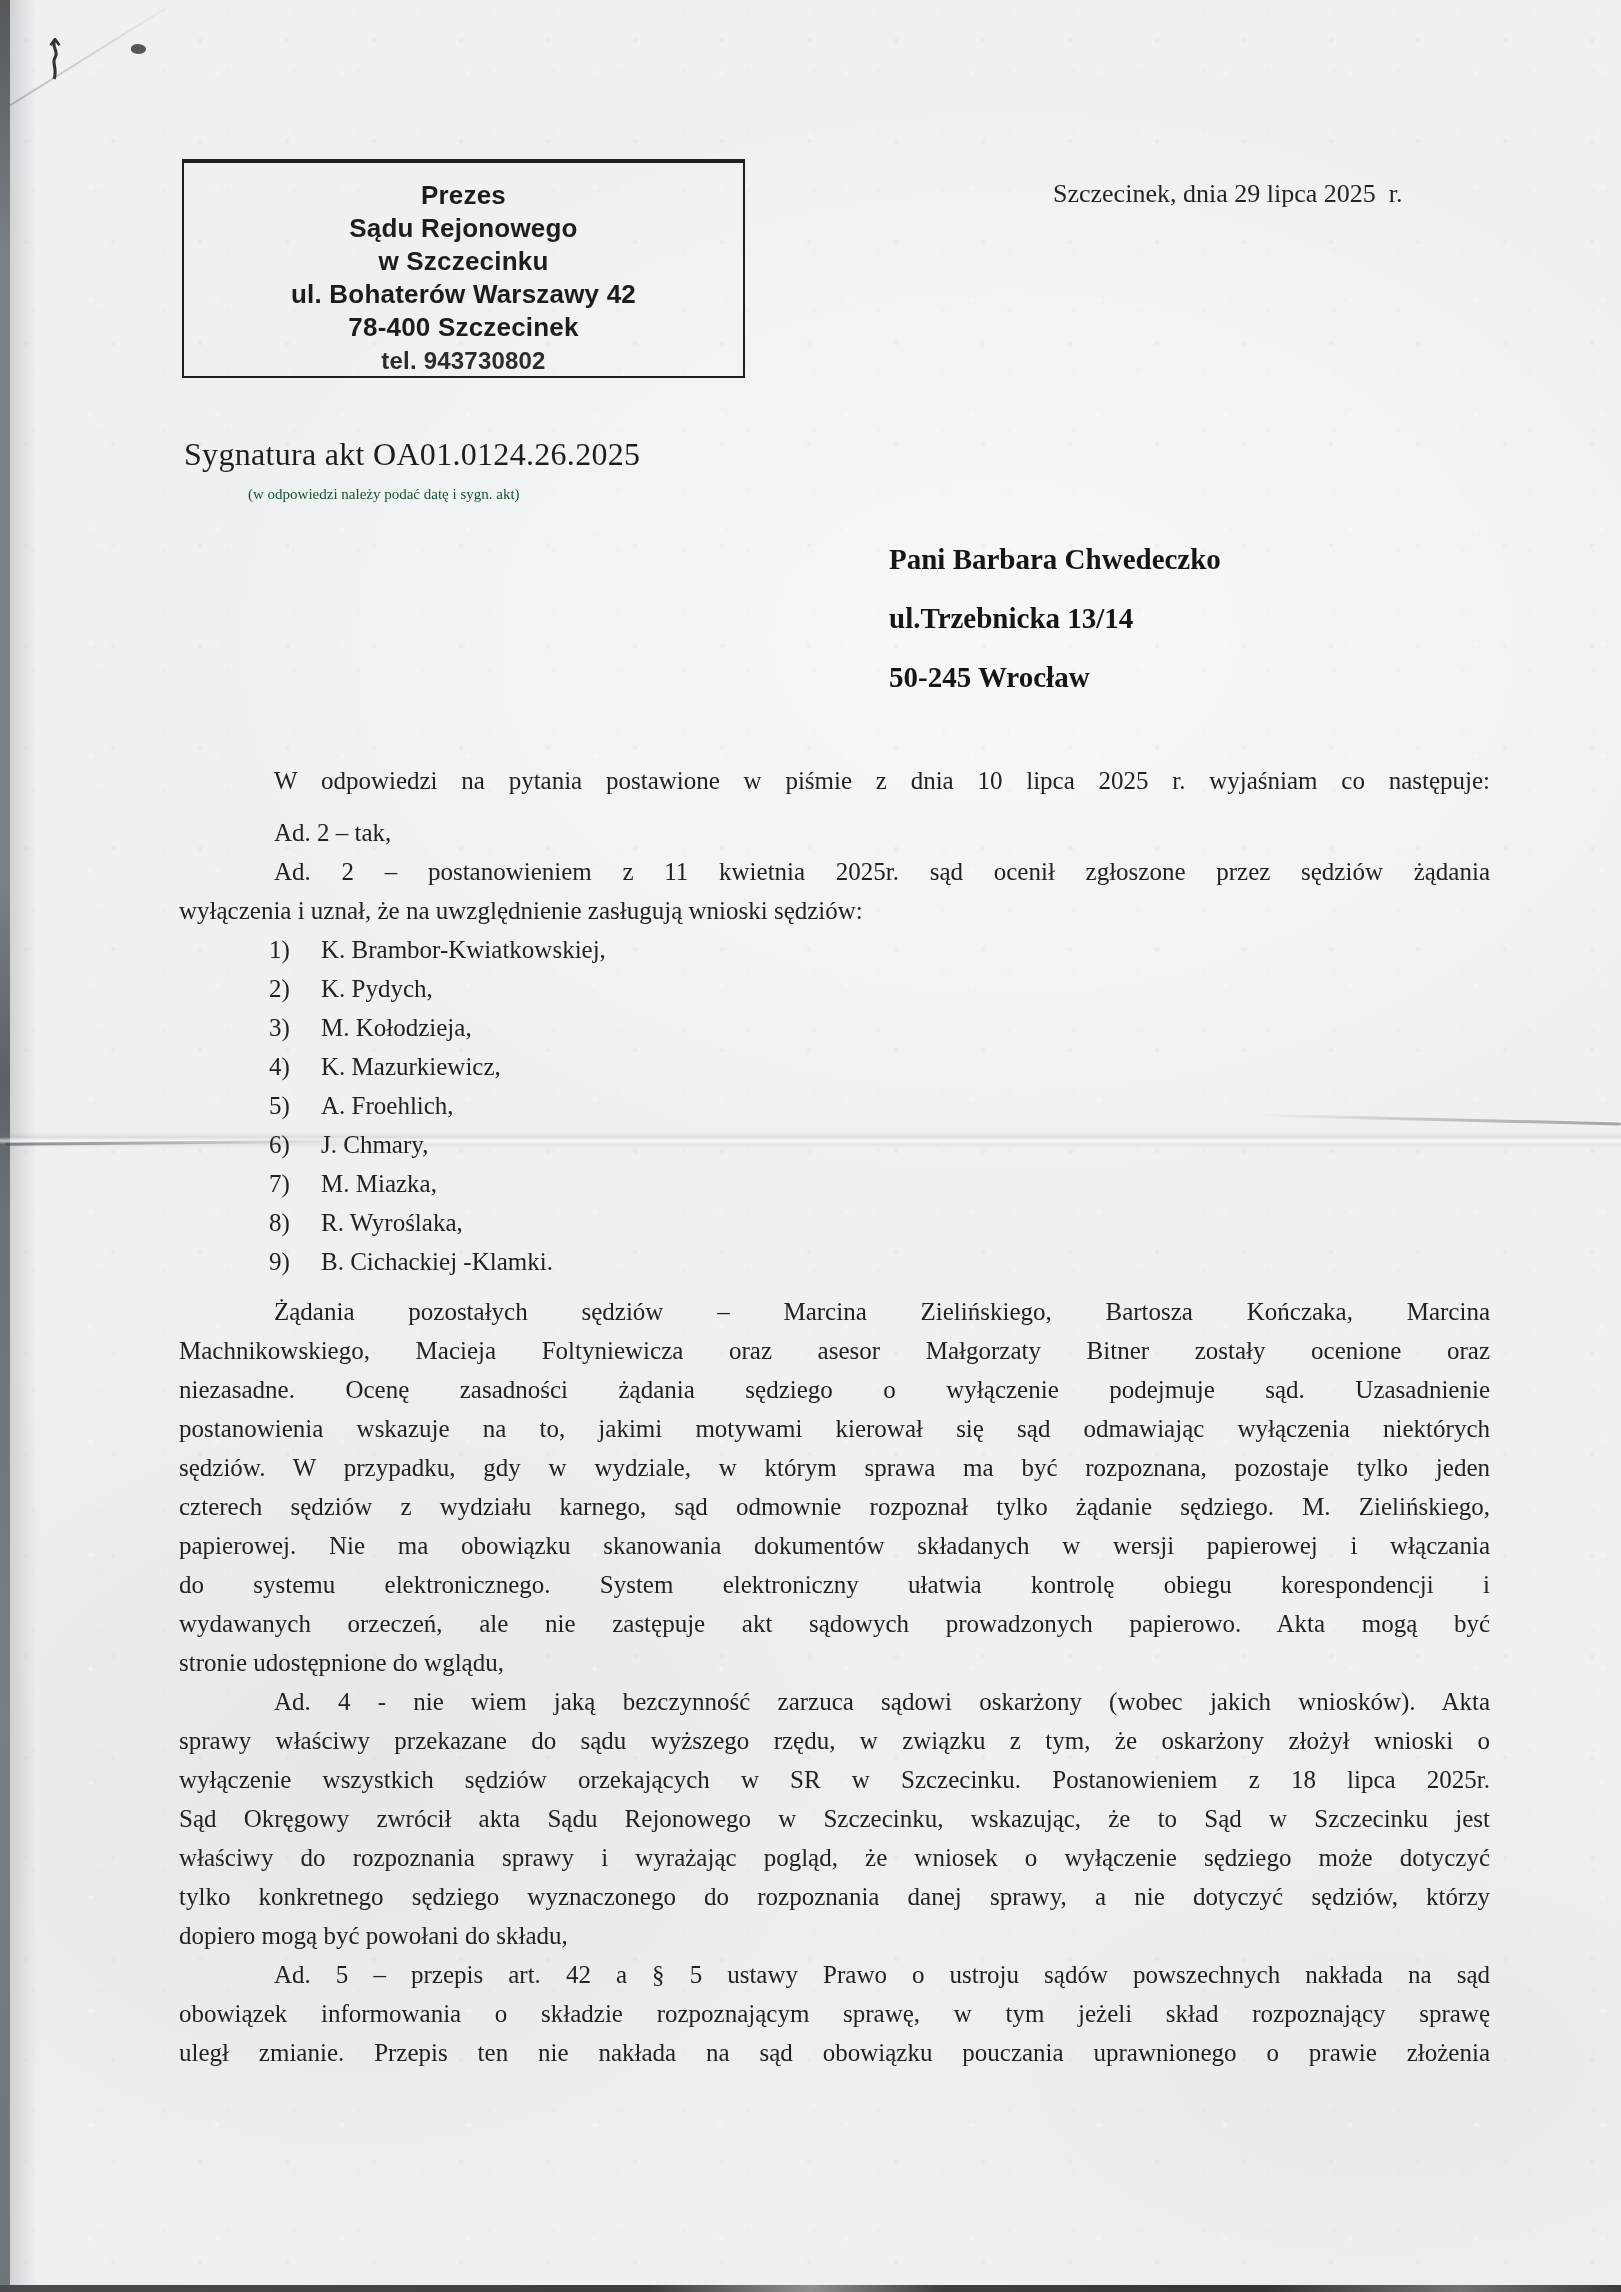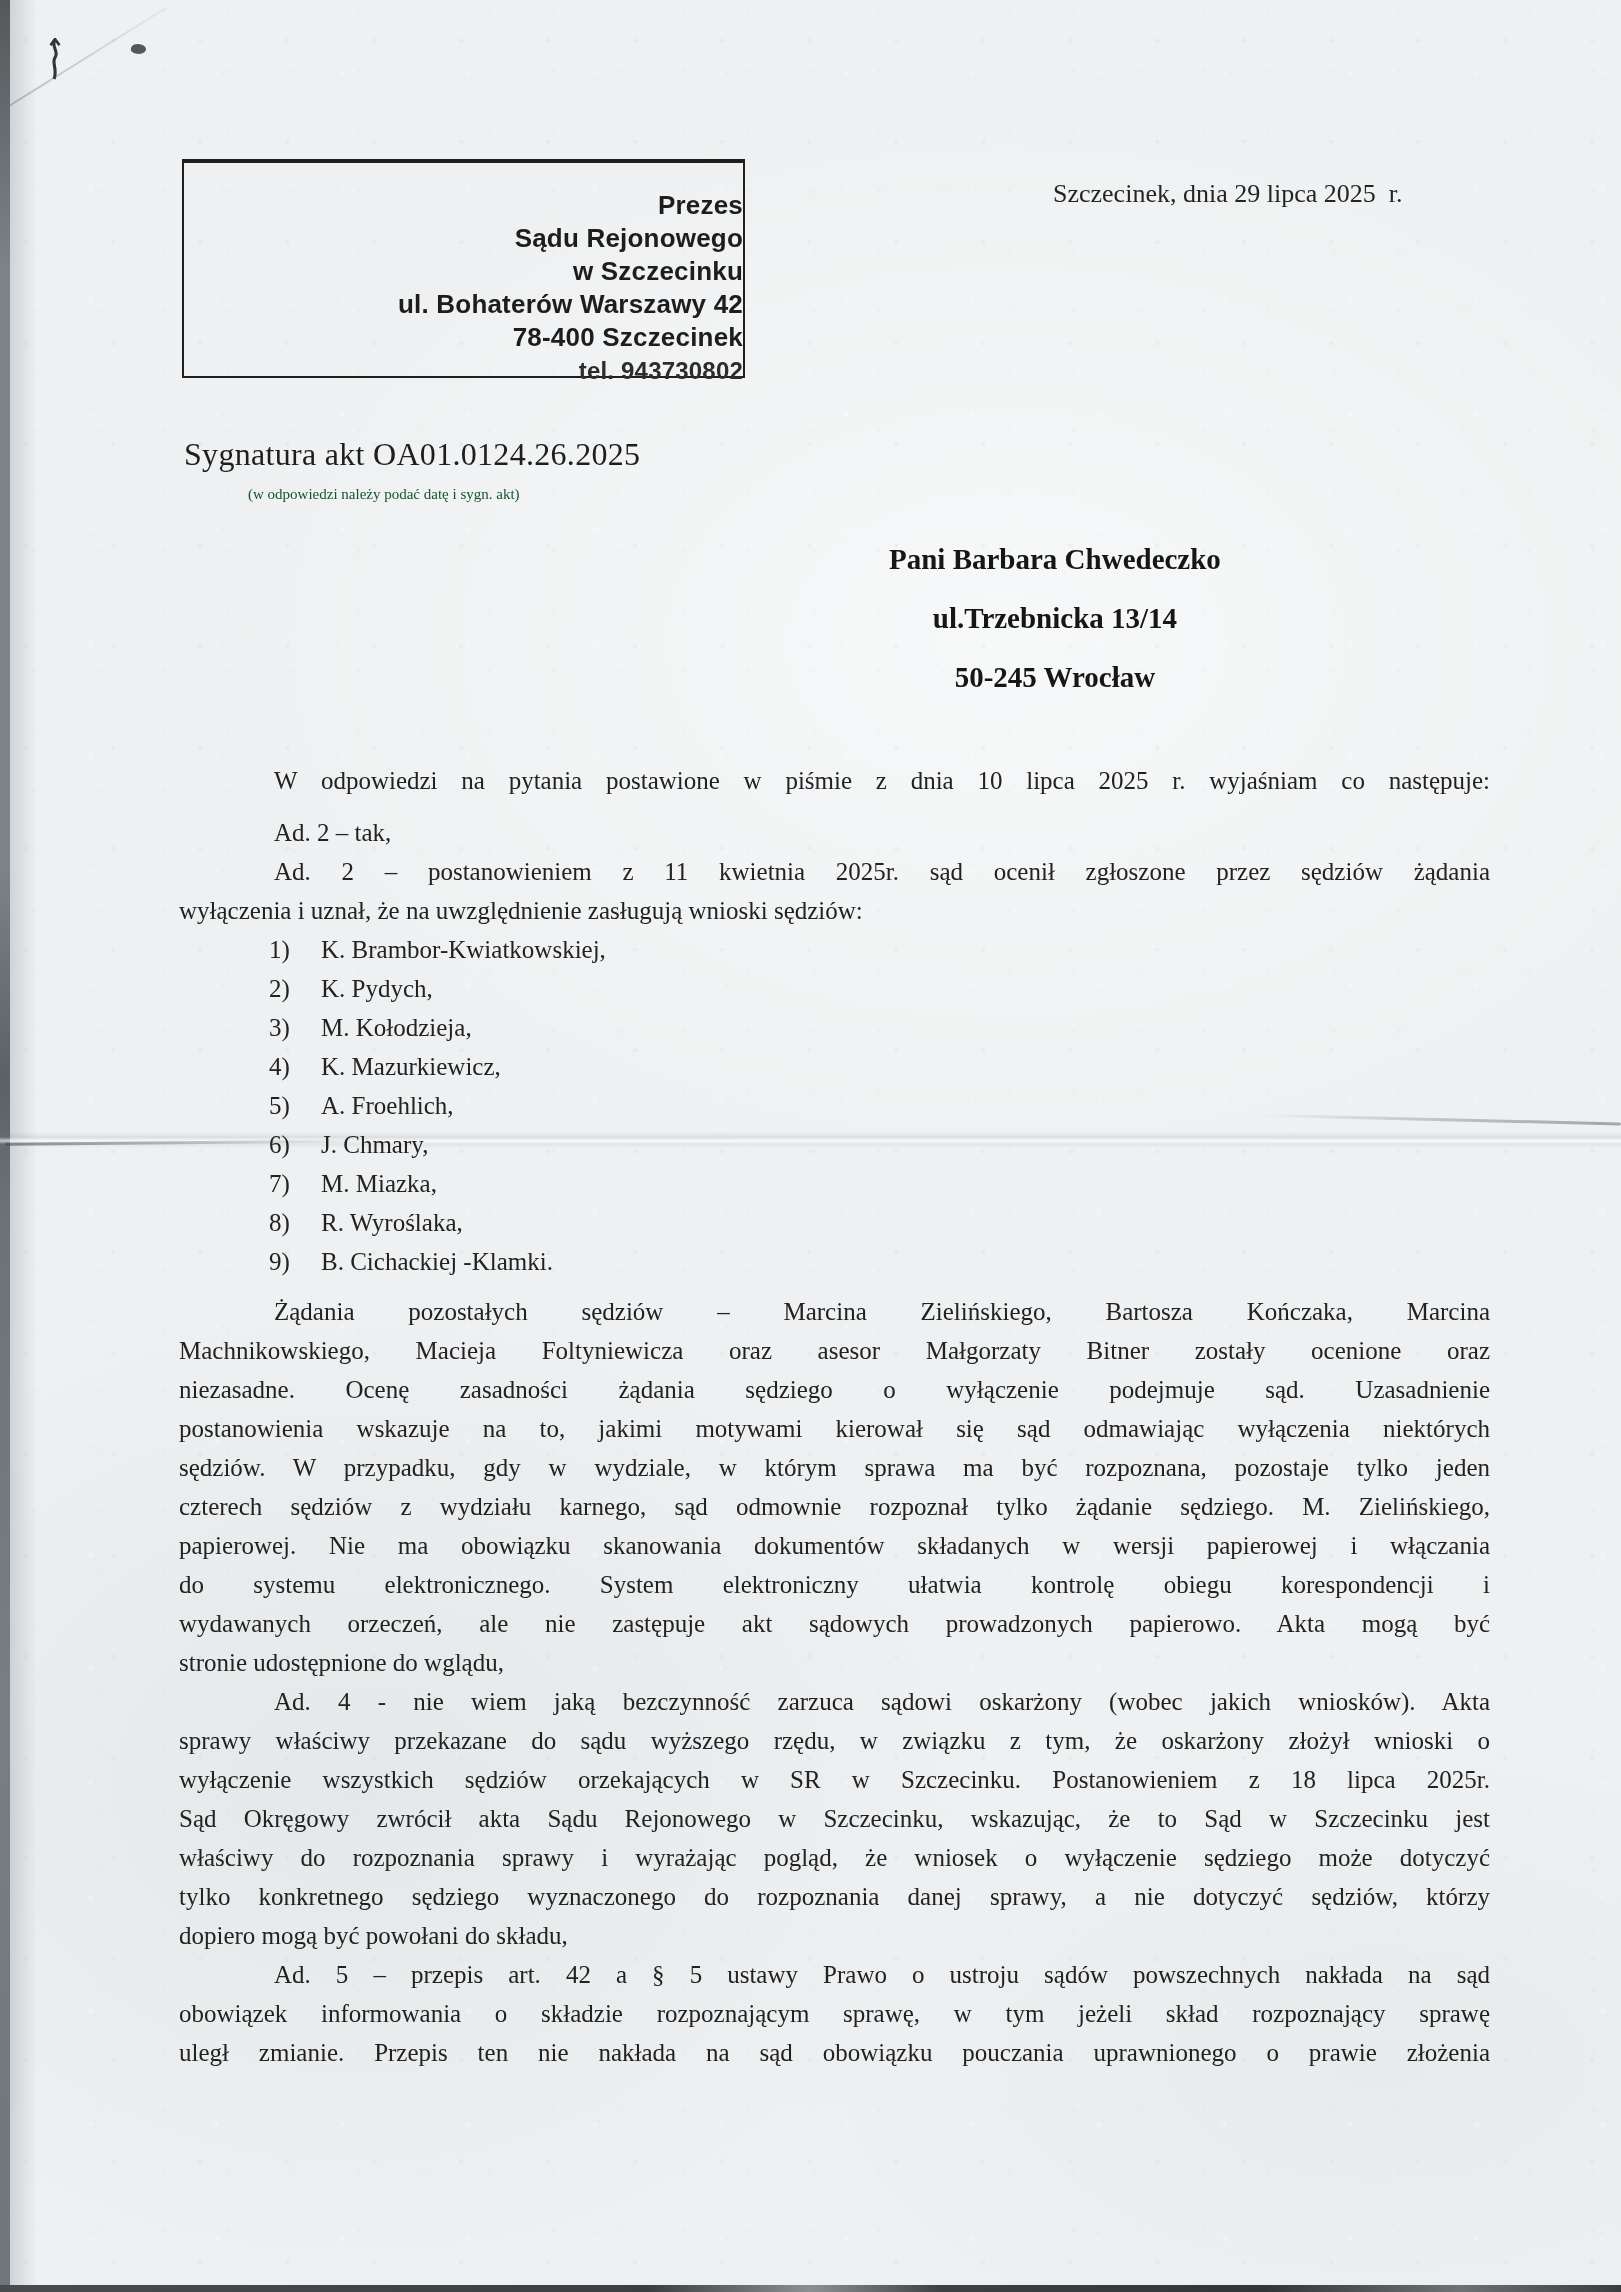--- a/index.html
+++ b/index.html
@@ -58,31 +58,31 @@
   }
   .staple-mark{position:absolute;left:47px;top:38px;width:16px;height:43px;}
   .ink-dash{
     position:absolute;left:131px;top:44px;width:15px;height:9.9px;background:#383c41;
     border-radius:45% 55% 50% 50%;transform:rotate(8deg) skewX(-12deg);opacity:.85;
   }
   
   .sender-box{
     position:absolute;left:182px;top:159px;width:563px;height:219px;
     border:2.7px solid #1f1f1f;border-top-width:4.5px;
-    box-sizing:border-box;padding-top:26px;text-align:right;
+    box-sizing:border-box;padding-top:16px;text-align:center;
     font-family:"Liberation Sans", sans-serif;font-weight:bold;color:#1d1d1d;
   }
   .sender-box .bx{font-size:26px;line-height:33px;letter-spacing:0.2px;}
   .sender-box .bx.tel{font-weight:bold;font-size:24px;color:#2c2c2c;}
   
   .date-line{position:absolute;left:1053px;top:179px;font-size:26px;color:#242424;white-space:pre;}
   .case-ref{position:absolute;left:184px;top:436px;font-size:32px;color:#1e1e1e;letter-spacing:0.3px;}
   .case-note{position:absolute;left:248px;top:486px;font-size:15px;color:#14532d;}
   .addressee{position:absolute;left:889px;top:530px;color:#161616;font-weight:bold;font-size:29px;}
-  .addressee .al{line-height:59px;height:59px;white-space:pre;text-align:center;}
+  .addressee .al{line-height:59px;height:59px;white-space:pre;}
   
   .letter-body{
     position:absolute;left:179px;top:761px;width:1311px;
     font-size:25px;line-height:39px;color:#222;text-align:justify;
   }
   .line{display:block;}
   .line.j{text-align:justify;text-align-last:justify;}
   .line.ind{text-indent:95px;}
   .line.sp1{margin-top:12.5px;}
   .line.sp2{margin-top:11px;}

